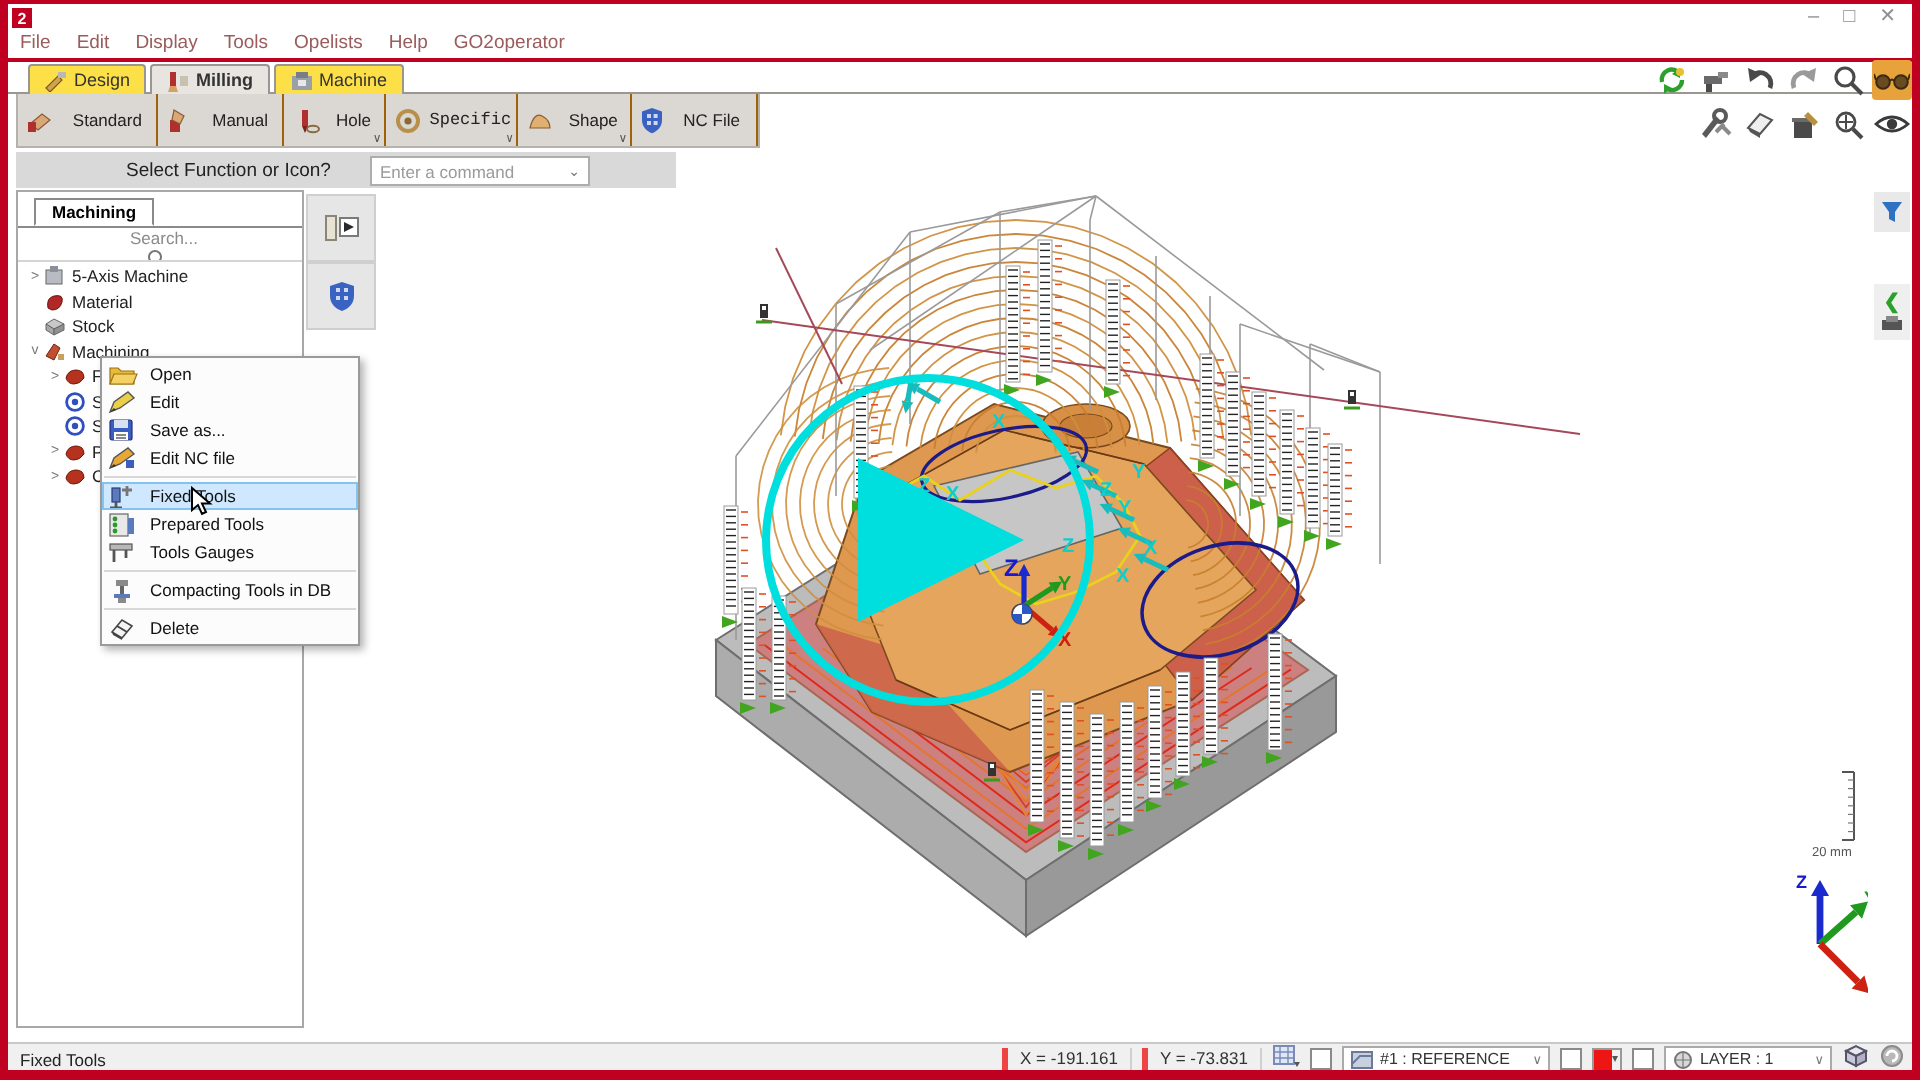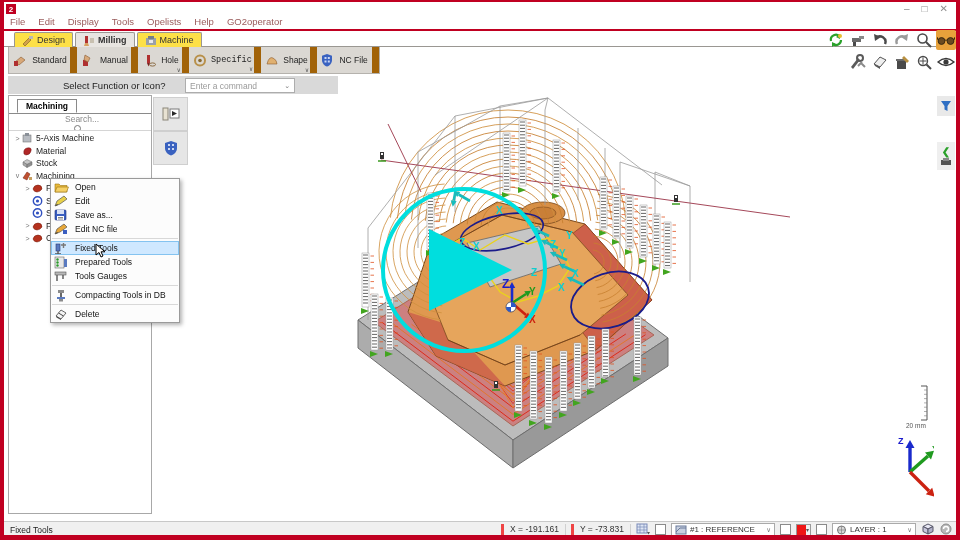--- a/index.html
+++ b/index.html
@@ -28,21 +28,21 @@
   .tabs{position:absolute;left:14px;top:32px;height:15px;display:flex;gap:2px;z-index:2;}
   .tab{display:flex;align-items:center;gap:3px;padding:0 7px;font-size:9px;color:#333;
        background:#fde047;border:1px solid #9a9792;border-bottom:none;border-radius:2px 2px 0 0;}
   .tab.active{background:#e8e5e1;font-weight:bold;}
   .tabline{position:absolute;left:4px;top:46px;width:952px;height:1px;background:#9a9792;}
 
   
   .ribbon{position:absolute;left:8px;top:47px;width:370px;height:26px;background:#dbd8d3;
           border:1px solid #b5b2ad;border-top:none;display:flex;}
   .rbtn{position:relative;display:flex;align-items:center;justify-content:flex-start;gap:4px;
-        border-right:7px solid #a16207;font-size:8.5px;color:#222;padding:0 2px 0 4px;}
+        border-right:1px solid #a16207;font-size:8.5px;color:#222;padding:0 2px 0 4px;}
   .rbtn .lbl{flex:1;text-align:center;}
   .rbtn .dd{position:absolute;right:1px;bottom:0px;font-size:6px;color:#555;}
 
   
   .cmdbar{position:absolute;left:8px;top:76px;width:330px;height:18px;background:#d9d9d9;
           display:flex;align-items:center;}
   .cmdbar .q{font-size:9.5px;color:#222;margin-left:55px;}
   .cmdcombo{position:absolute;left:177px;top:2px;width:100px;height:13px;background:#fff;
             border:1px solid #adadad;display:flex;align-items:center;justify-content:space-between;padding:0 4px;}
   .cmdcombo .ph{font-size:8.5px;color:#9a9a9a;}

